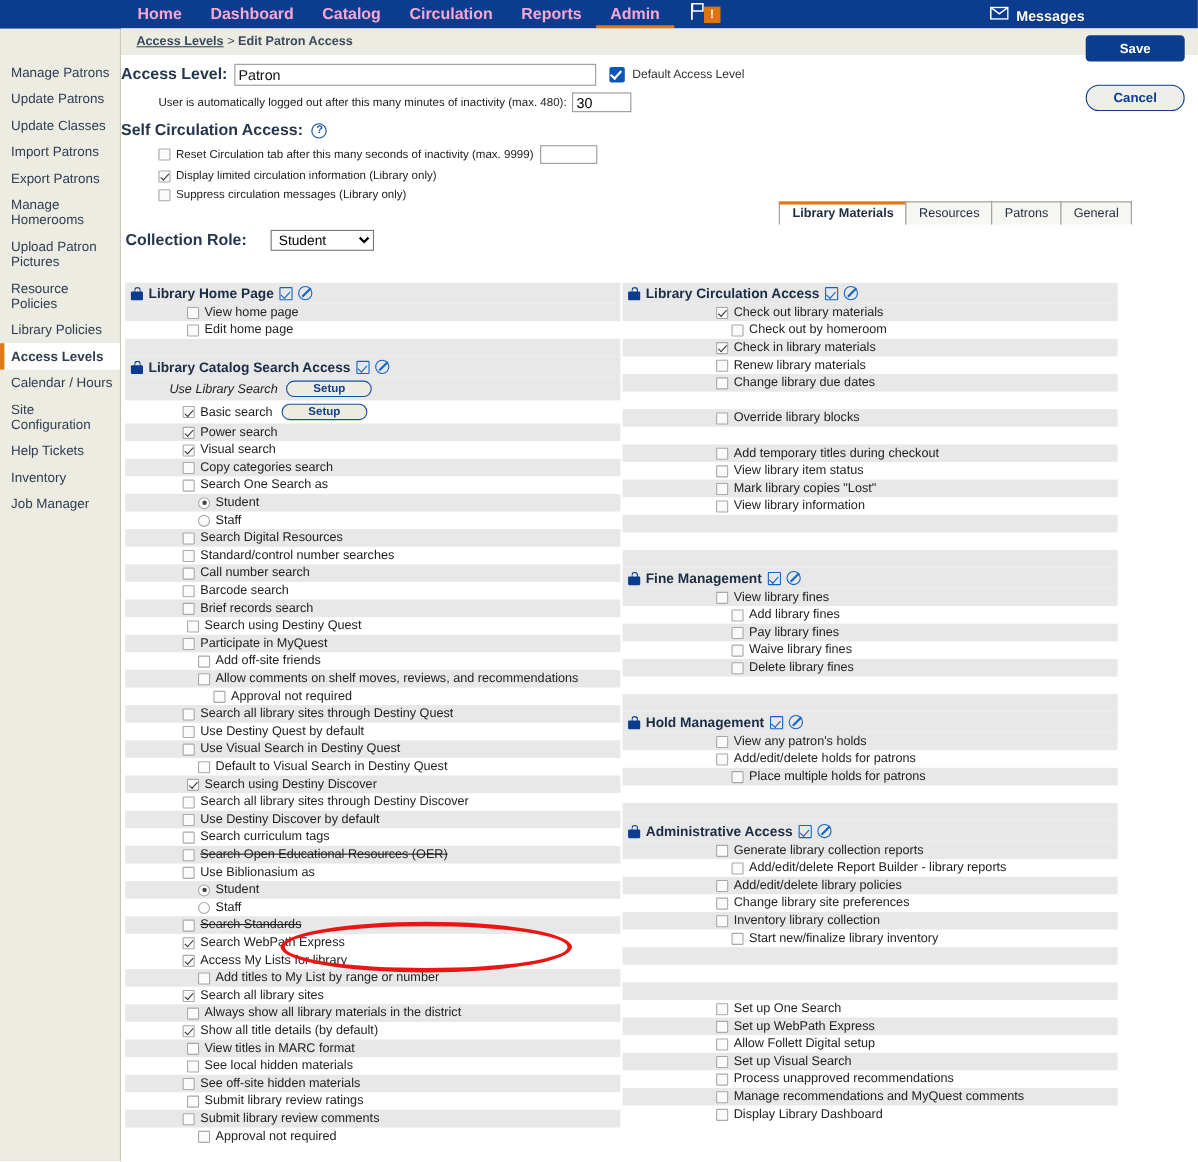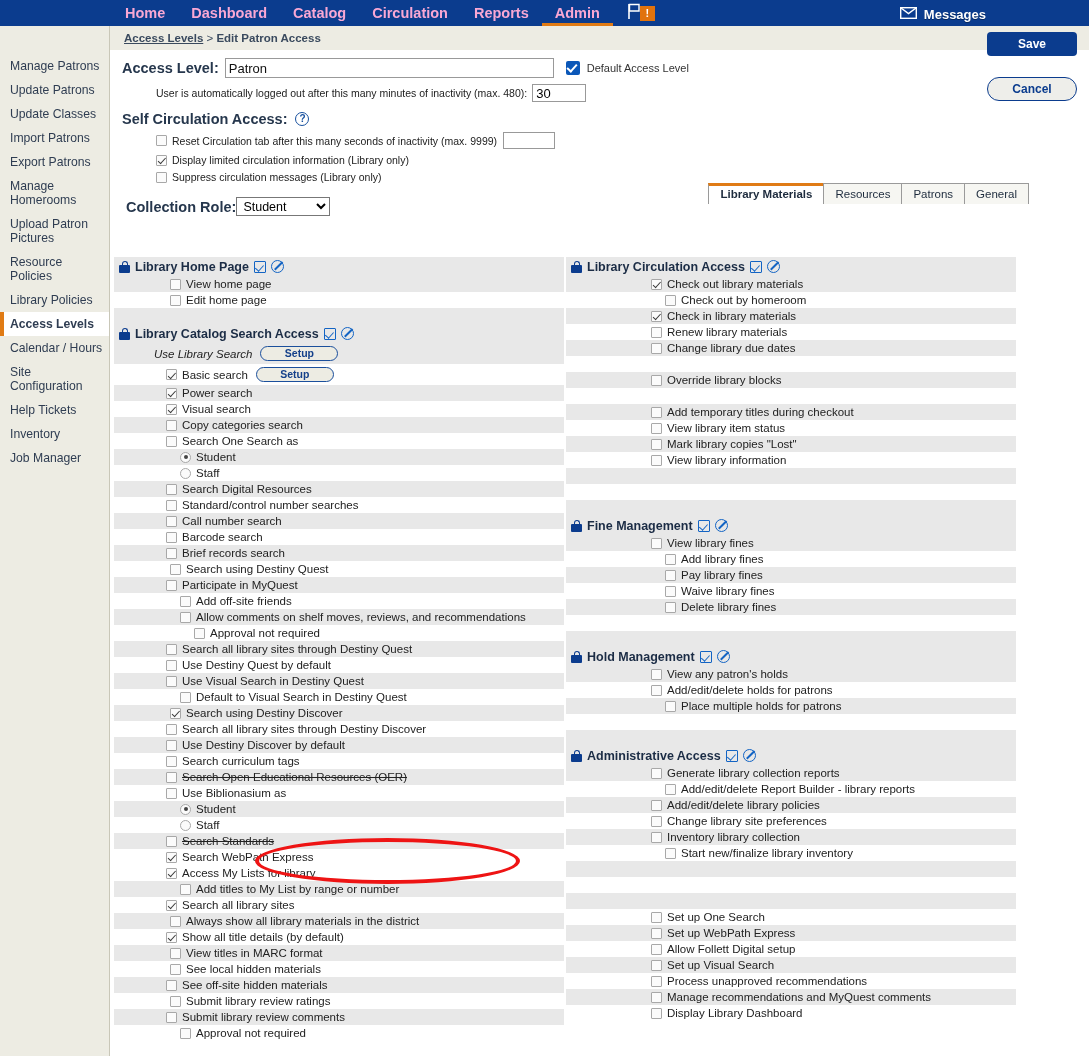--- a/index.html
+++ b/index.html
@@ -94,21 +94,21 @@
     font-size: 11.5px;
     color: #3a4a5e;
     font-weight: bold;
     line-height: 24px;
   }
   #crumbbar a { color: #3a4a5e; text-decoration: underline; }
   #crumbbar .sep { font-weight: normal; }
   #crumbbar .cur { text-decoration: none; }
 
   
-  #headform { padding: 8px 0 0 12px; position: relative; }
+  #headform { padding: 8px 0 0 0; position: relative; }
   .row1 { display: flex; align-items: center; }
   .lbl-strong { font-size: 14.5px; font-weight: bold; color: #26374d; }
   #alvl-input {
     width: 329px; height: 20px;
     border: 1px solid #999; font-size: 13px;
     padding: 1px 3px; margin-left: 6px;
     font-family: "Liberation Sans", sans-serif;
     color: #111;
   }
   .bluecheck {
@@ -139,21 +139,21 @@
     display:inline-block;
   }
 
   .cbrow { margin-left: 34px; margin-top: 5px; display: flex; align-items: center; }
   .cbrow .t { font-size: 10.5px; color: #222; margin-left: 5px; }
   #secs-input {
     width: 52px; height: 17px; margin-left: 6px;
     border: 1px solid #999; font-family: "Liberation Sans", sans-serif;
   }
 
-  .row4 { margin: 14px 0 0 4px; display: flex; align-items: center; gap: 0; }
+  .row4 { margin: 26px 0 0 4px; display: flex; align-items: center; gap: 22px; }
   #role-select {
     height: 19px; width: 94px; font-size: 12.5px;
     border: 1px solid #777; background: #fff;
     font-family: "Liberation Sans", sans-serif;
     padding-left: 2px;
   }
 
   
   #save-btn {
     position: absolute; right: 12px; top: 6px;

